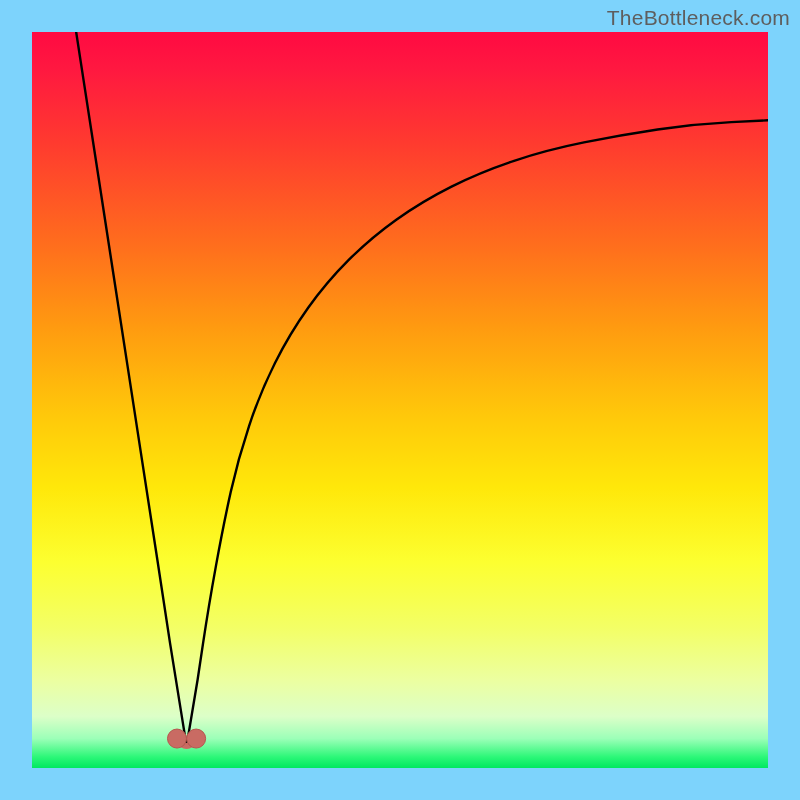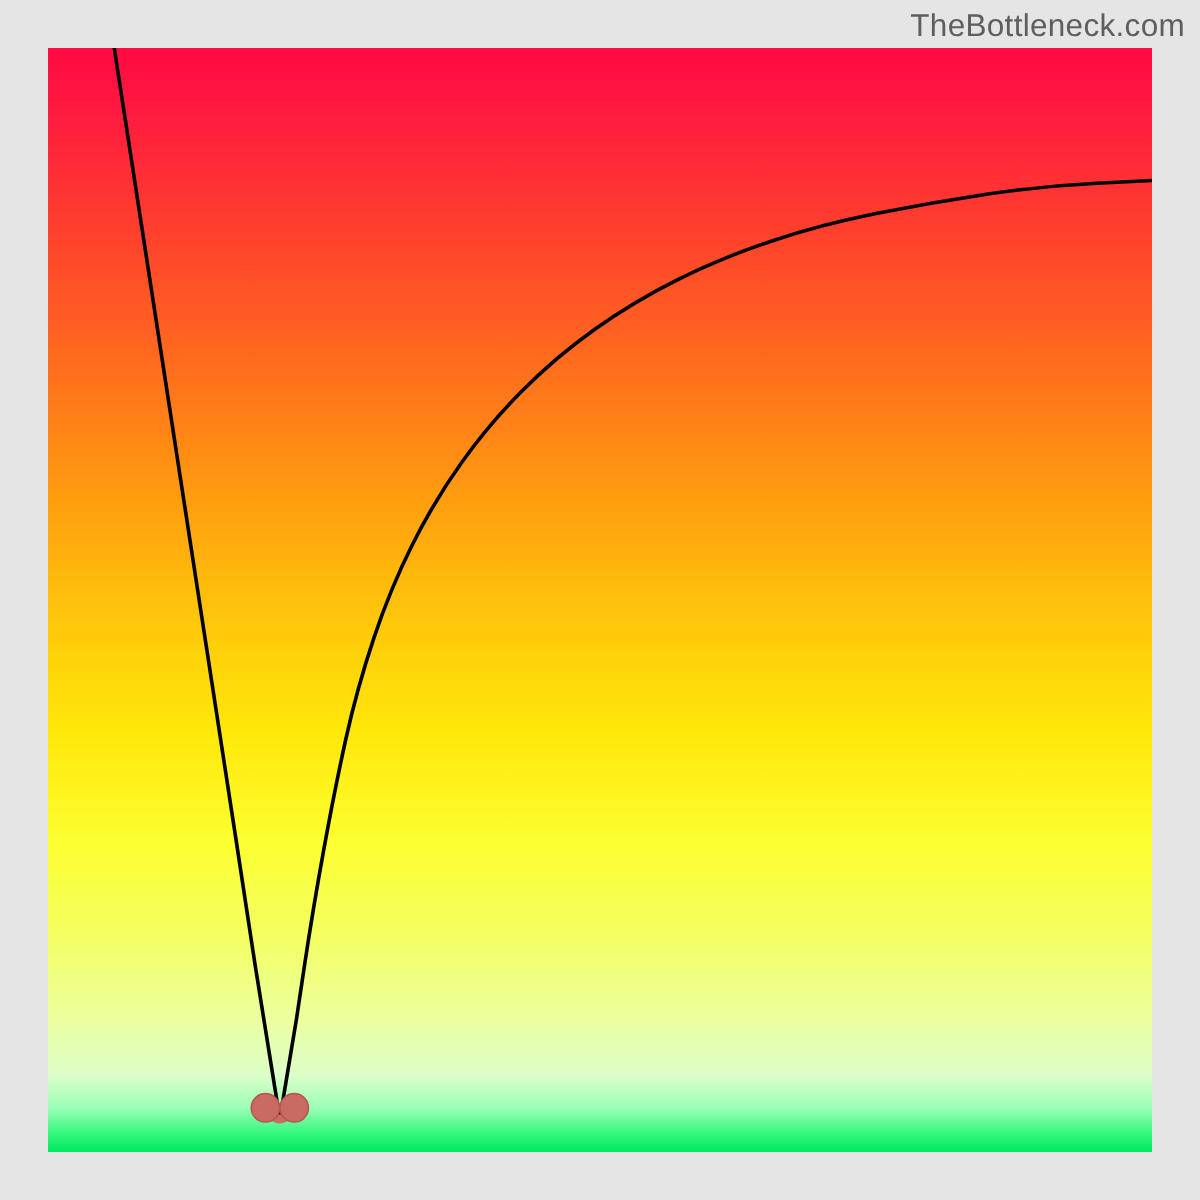--- a/index.html
+++ b/index.html
@@ -9,21 +9,21 @@
     height: 800px;
     background: #000;
     font-family: Arial, Helvetica, sans-serif;
     overflow: hidden;
   }
   .frame {
     position: absolute;
     left: 0; top: 0;
     width: 800px;
     height: 800px;
-    background: #e5e5e5;
+    background: #7dd3fc;
   }
   .plot {
     position: absolute;
     left: 32px;
     top: 32px;
     width: 736px;
     height: 736px;
     overflow: hidden;
   }
   .gradient {

